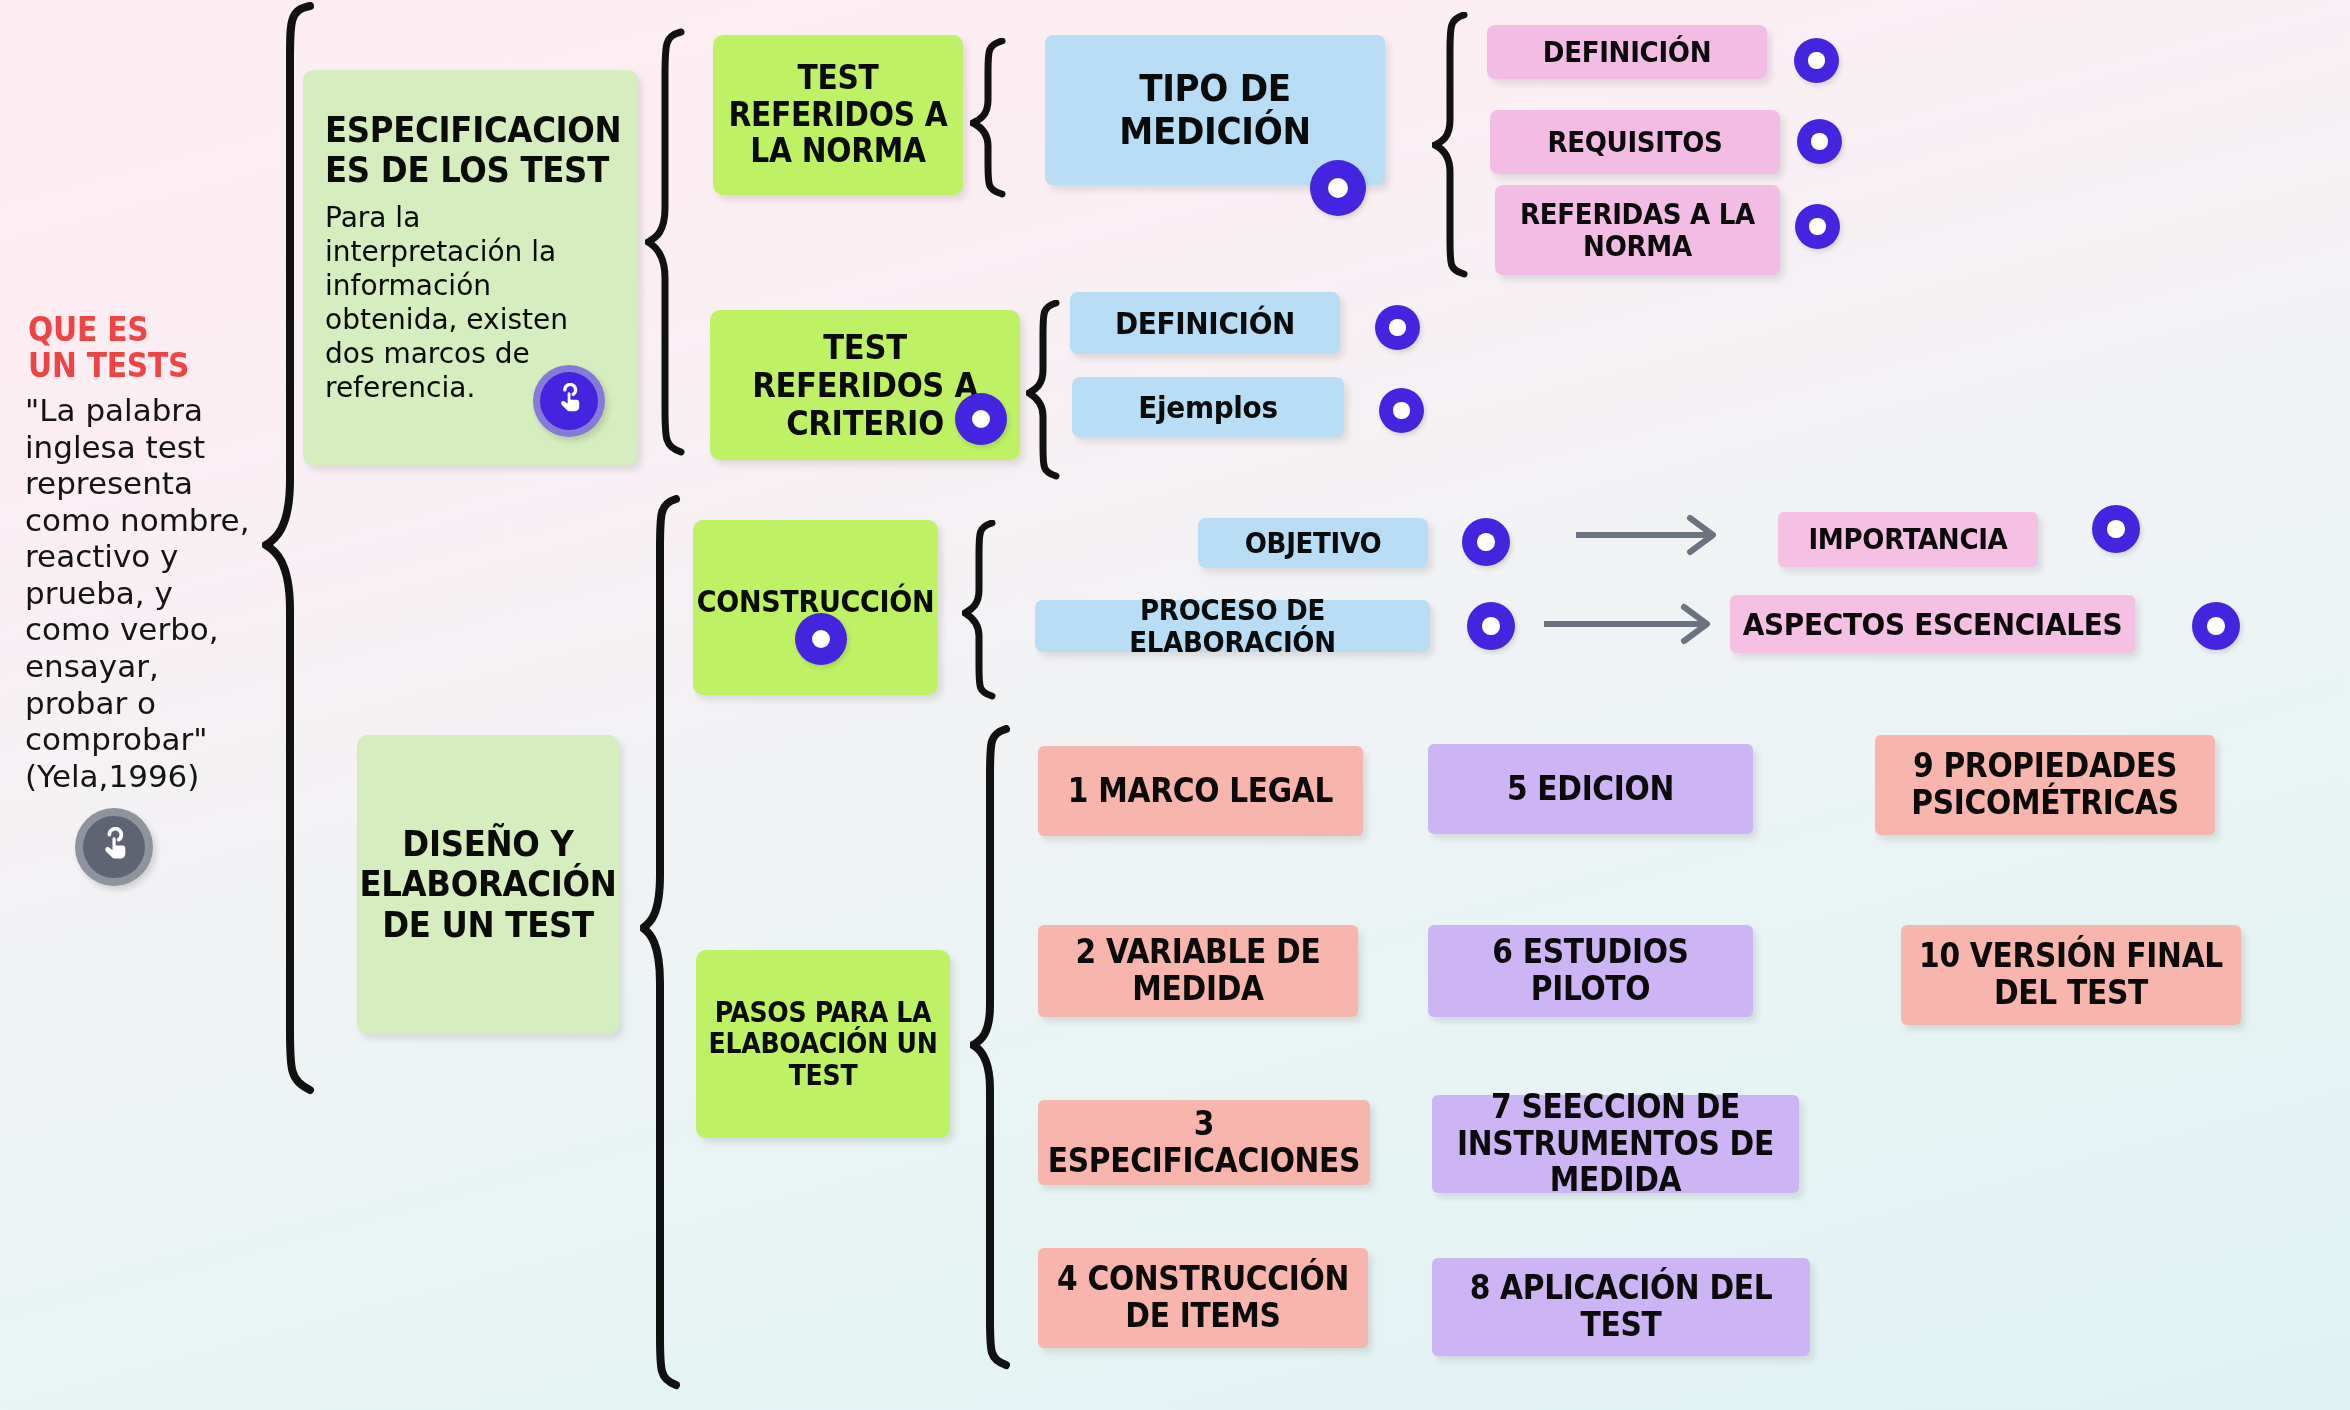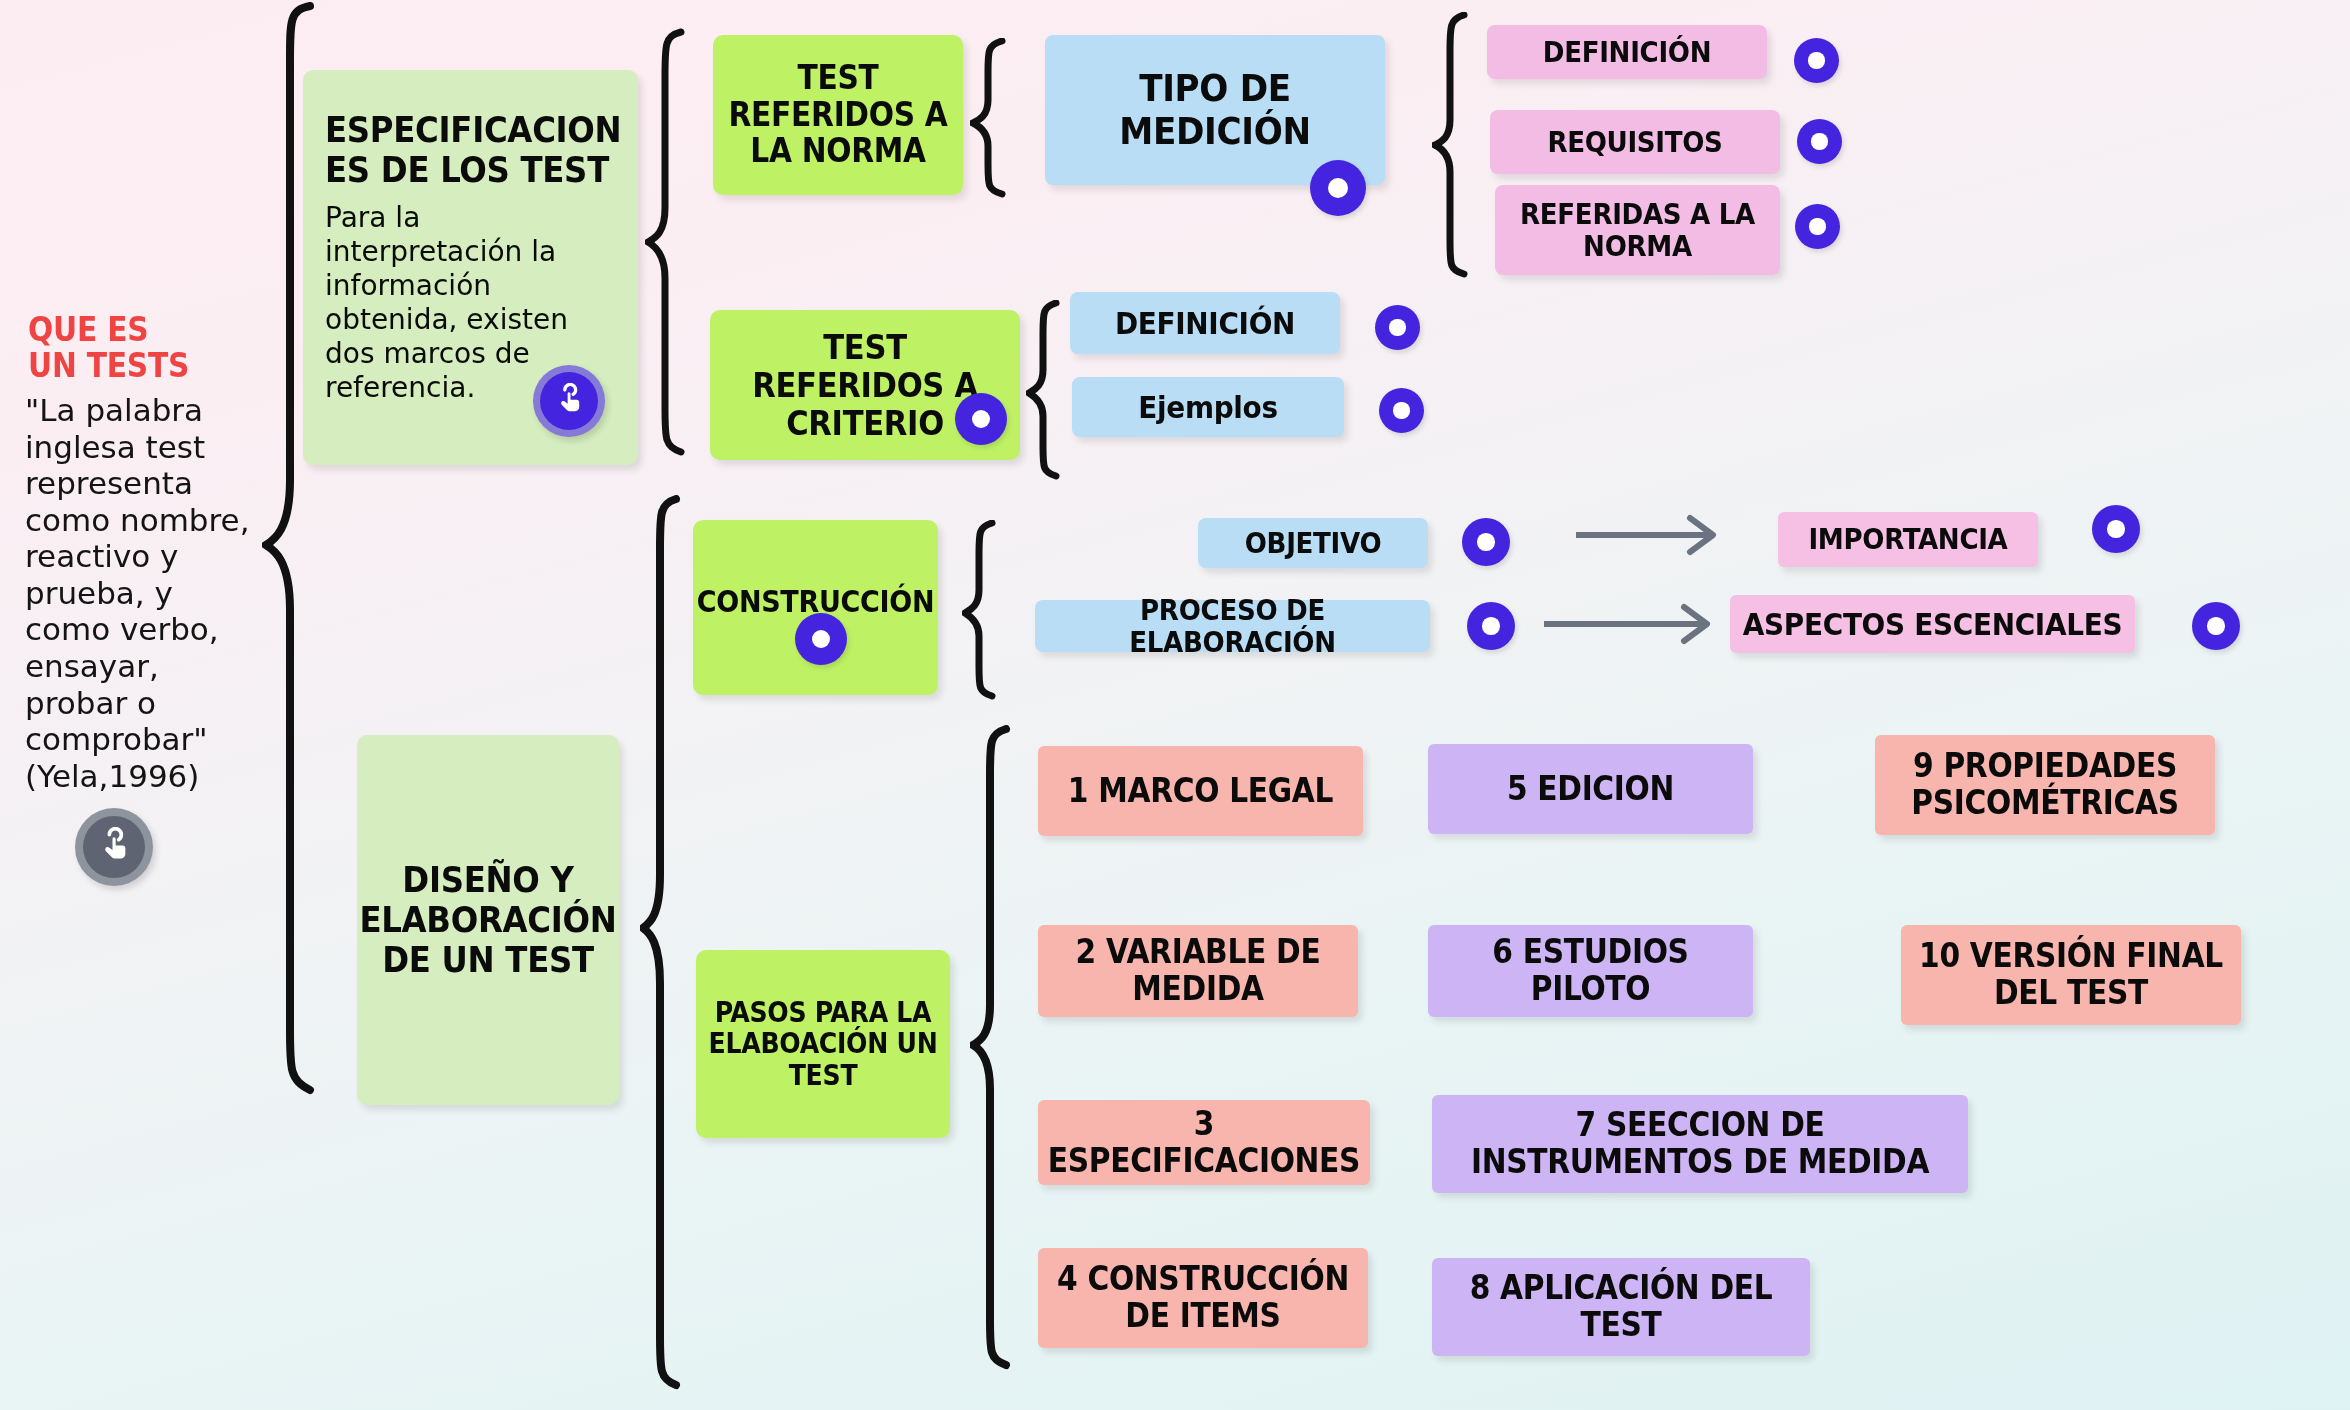--- a/index.html
+++ b/index.html
@@ -144,21 +144,21 @@
   <div class="node blue cond" style="left:1070px;top:292px;width:270px;height:62px;font-size:31px;">DEFINICIÓN</div>
   <div class="eye" style="left:1375px;top:305px;width:45px;height:45px;">
       <span class="pupil"></span>
     </div>
 
   <div class="node blue cond" style="left:1072px;top:377px;width:272px;height:60px;font-size:31px;">Ejemplos</div>
   <div class="eye" style="left:1379px;top:388px;width:45px;height:45px;">
       <span class="pupil"></span>
     </div>
 
-  <div class="node green cond" style="left:357px;top:735px;width:262px;height:370px;font-size:36px;padding:0 10px;">DISEÑO Y ELABORACIÓN DE UN  TEST</div>
+  <div class="node green cond" style="left:357px;top:735px;width:262px;height:299px;font-size:36px;padding:0 10px;">DISEÑO Y ELABORACIÓN DE UN  TEST</div>
 
   <svg class="brace" style="left:640px;top:495px;" width="48" height="900">
     <path d="M36 4 C 20 9, 20 18, 20 54 L20 380 C20 420, 10 428, 3 433 C10 438, 20 448, 20 488 L20 840 C20 876, 20 884, 36 890" fill="none" stroke="#111" stroke-width="8" stroke-linecap="round"></path>
   </svg>
 
   <div class="node yellow" style="left:693px;top:520px;width:245px;height:175px;flex-direction:column;">
     <span class="cond" style="font-size:30px;">CONSTRUCCIÓN</span>
     <span style="height:12px;"></span>
   </div>
   <div class="eye" style="left:795px;top:613px;width:52px;height:52px;">
@@ -205,19 +205,19 @@
     <path d="M36 4 C 20 9, 20 16, 20 50 L20 280 C20 310, 10 316, 3 320 C10 324, 20 334, 20 364 L20 594 C20 628, 20 634, 36 640" fill="none" stroke="#111" stroke-width="8" stroke-linecap="round"></path>
   </svg>
 
   <div class="node salmon cond" style="left:1038px;top:746px;width:325px;height:90px;font-size:33px;">1 MARCO LEGAL</div>
   <div class="node salmon cond" style="left:1038px;top:925px;width:320px;height:92px;font-size:33px;">2 VARIABLE DE MEDIDA</div>
   <div class="node salmon cond" style="left:1038px;top:1100px;width:332px;height:85px;font-size:33px;">3 ESPECIFICACIONES</div>
   <div class="node salmon cond" style="left:1038px;top:1248px;width:330px;height:100px;font-size:33px;">4 CONSTRUCCIÓN DE ITEMS</div>
 
   <div class="node purple cond" style="left:1428px;top:744px;width:325px;height:90px;font-size:33px;">5 EDICION</div>
   <div class="node purple cond" style="left:1428px;top:925px;width:325px;height:92px;font-size:33px;">6 ESTUDIOS PILOTO</div>
-  <div class="node purple cond" style="left:1432px;top:1095px;width:536px;height:98px;font-size:33px;padding:0 8px;">7 SEECCION DE INSTRUMENTOS DE MEDIDA</div>
+  <div class="node purple cond" style="left:1432px;top:1095px;width:367px;height:98px;font-size:33px;padding:0 8px;">7 SEECCION DE INSTRUMENTOS DE MEDIDA</div>
   <div class="node purple cond" style="left:1432px;top:1258px;width:378px;height:98px;font-size:33px;padding:0 8px;">8 APLICACIÓN DEL TEST</div>
 
   <div class="node salmon cond" style="left:1875px;top:735px;width:340px;height:100px;font-size:33px;">9 PROPIEDADES PSICOMÉTRICAS</div>
   <div class="node salmon cond" style="left:1862px;top:925px;width:340px;height:100px;font-size:33px;margin-left:39px;">10 VERSIÓN FINAL DEL TEST</div>
 
 </div>
 
 </body></html>

